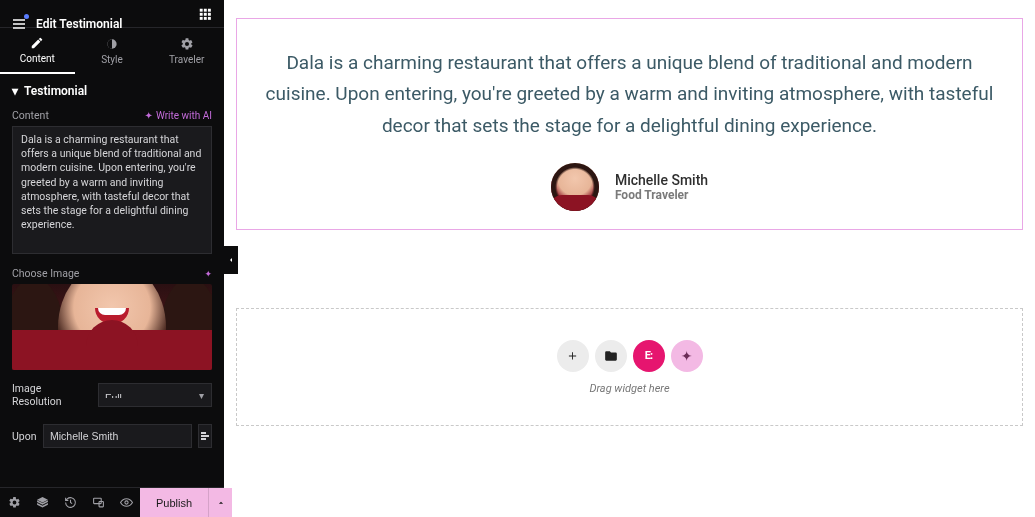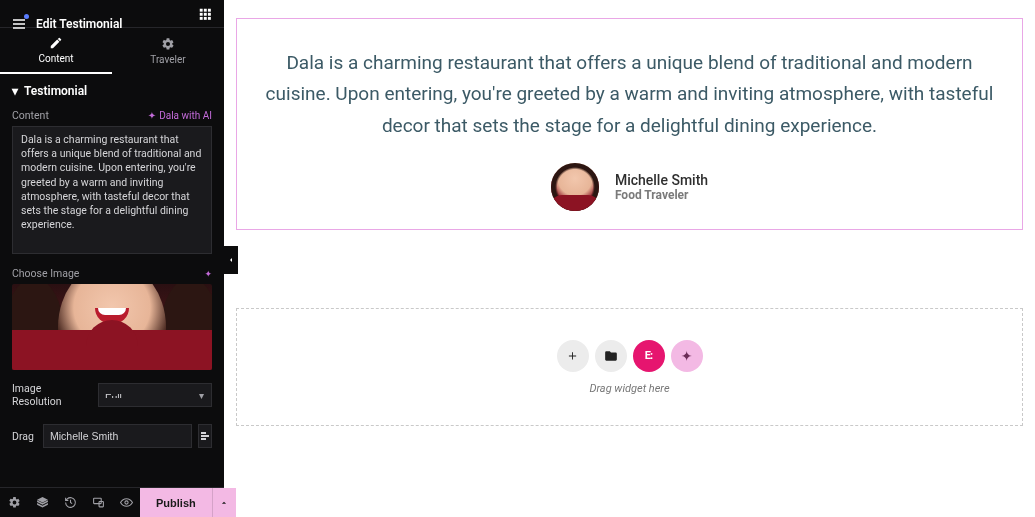--- a/index.html
+++ b/index.html
@@ -42,21 +42,21 @@
 
   .inline-field { display: flex; align-items: center; gap: 6px; padding: 8px 12px; font-size: 10.5px; }
   .inline-field .lbl { width: 80px; color: #d5d5d8; }
   .inline-field select, .inline-field input[type=text] { flex: 1; height: 24px; background: #1a1a1d; border: 1px solid #2d2d31; color: #d5d5d8; font-size: 10.5px; padding: 8px 6px; }
   .inline-field .dyn-btn { width: 24px; height: 24px; background: #1a1a1d; border: 1px solid #2d2d31; display: flex; align-items: center; justify-content: center; cursor: pointer; }
 
   .panel-footer { position: absolute; left: 0; right: 0; bottom: 0; height: 30px; display: flex; align-items: stretch; background: #0c0c0d; border-top: 1px solid #26262a; }
   .footer-icns { display: flex; }
   .footer-icns .ficn { width: 28px; display: flex; align-items: center; justify-content: center; color: #a0a0a6; cursor: pointer; font-size: 12px; }
   .publish { margin-left: auto; display: flex; }
-  .publish-btn { background: #f3b9e4; color: #1a1a1a; font-size: 11px; font-weight: 700; padding: 15px 16px; display: flex; align-items: center; border: none; cursor: pointer; }
+  .publish-btn { background: #f3b9e4; color: #1a1a1a; font-size: 11px; font-weight: 400; padding: 15px 16px; display: flex; align-items: center; border: none; cursor: pointer; }
   .publish-caret { width: 24px; background: #f3b9e4; border-left: 1px solid rgba(0,0,0,.12); display: flex; align-items: center; justify-content: center; cursor: pointer; }
 
   
   .collapse { position: absolute; left: 224px; top: 246px; width: 14px; height: 28px; background: #0c0c0d; color: #fff; display: flex; align-items: center; justify-content: center; font-size: 10px; cursor: pointer; }
 
   
   .canvas { flex: 1; position: relative; padding: 18px 12px 0 12px; }
 
   .testimonial-widget { border: 1px solid #e9a7e6; padding: 28px 24px 18px 24px; text-align: center; }
   .testimonial-text { font-size: 19px; color: #3c5a66; line-height: 1.65; font-weight: 400; }
@@ -114,37 +114,44 @@
 
   <div class="tabs">
     <div class="tab active">
       <svg viewBox="0 0 24 24" fill="#fff">
           <path d="M3 17.25V21h3.75L17.81 9.94l-3.75-3.75L3 17.25zM20.71 7.04a1 1 0 0 0 0-1.41l-2.34-2.34a1 1 0 0 0-1.41 0l-1.83 1.83 3.75 3.75 1.83-1.83z"></path>
         </svg>
       <span>Content</span>
     </div>
     <div class="tab">
       <svg viewBox="0 0 24 24" fill="#a0a0a6">
+          <circle cx="12" cy="12" r="8"></circle>
+          <path d="M12 4a8 8 0 0 0 0 16z" fill="#0c0c0d"></path>
+        </svg>
+      <span>Style</span>
+    </div>
+    <div class="tab">
+      <svg viewBox="0 0 24 24" fill="#a0a0a6">
           <path d="M19.14 12.94a7.07 7.07 0 0 0 .05-.94 7.07 7.07 0 0 0-.05-.94l2.03-1.58a.5.5 0 0 0 .12-.64l-1.92-3.32a.5.5 0 0 0-.61-.22l-2.39.96a7.03 7.03 0 0 0-1.62-.94l-.36-2.54A.5.5 0 0 0 13.9 2h-3.84a.5.5 0 0 0-.49.42l-.36 2.54c-.58.24-1.12.56-1.62.94l-2.39-.96a.5.5 0 0 0-.61.22L2.67 8.48a.5.5 0 0 0 .12.64l2.03 1.58c-.03.31-.05.63-.05.94s.02.63.05.94L2.79 14.16a.5.5 0 0 0-.12.64l1.92 3.32c.14.24.43.34.61.22l2.39-.96c.5.38 1.04.7 1.62.94l.36 2.54c.04.24.25.42.49.42h3.84c.24 0 .45-.18.49-.42l.36-2.54c.58-.24 1.12-.56 1.62-.94l2.39.96c.18.12.47.02.61-.22l1.92-3.32a.5.5 0 0 0-.12-.64l-2.03-1.58zM12 15.5A3.5 3.5 0 1 1 12 8.5a3.5 3.5 0 0 1 0 7z"></path>
         </svg>
       <span>Traveler</span>
     </div>
   </div>
 
   <div class="section-hdr">
     <span>▾</span>
     <span>Testimonial</span>
   </div>
 
   <div class="field">
     <div class="field-row">
       <span>Content</span>
       <span class="ai-link">
         <span>✦</span>
-        <span>Dala with AI</span>
+        <span>Write with AI</span>
       </span>
     </div>
     <textarea class="content-ta" style="">Dala is a charming restaurant that offers a unique blend of traditional and modern cuisine. Upon entering, you're greeted by a warm and inviting atmosphere, with tasteful decor that sets the stage for a delightful dining experience.</textarea>
   </div>
 
   <div class="field">
     <div class="field-row">
       <span>Choose Image</span>
       <span class="ai-icon">✦</span>
     </div>
@@ -161,21 +168,21 @@
   <div class="inline-field">
     <span class="lbl">Image Resolution</span>
     <div class="sel-wrap">
       <select>
         <option>Full</option>
       </select>
     </div>
   </div>
 
   <div class="inline-field">
-    <span class="lbl">Drag</span>
+    <span class="lbl">Upon</span>
     <input type="text" value="Michelle Smith" style="">
     <div class="dyn-btn">
       <svg viewBox="0 0 24 24" width="12" height="12" fill="#d5d5d8">
           <path d="M4 4h10v4H4zM4 10h16v4H4zM4 16h10v4H4z"></path>
         </svg>
     </div>
   </div>
 
   <div class="panel-footer">
     <div class="footer-icns">

